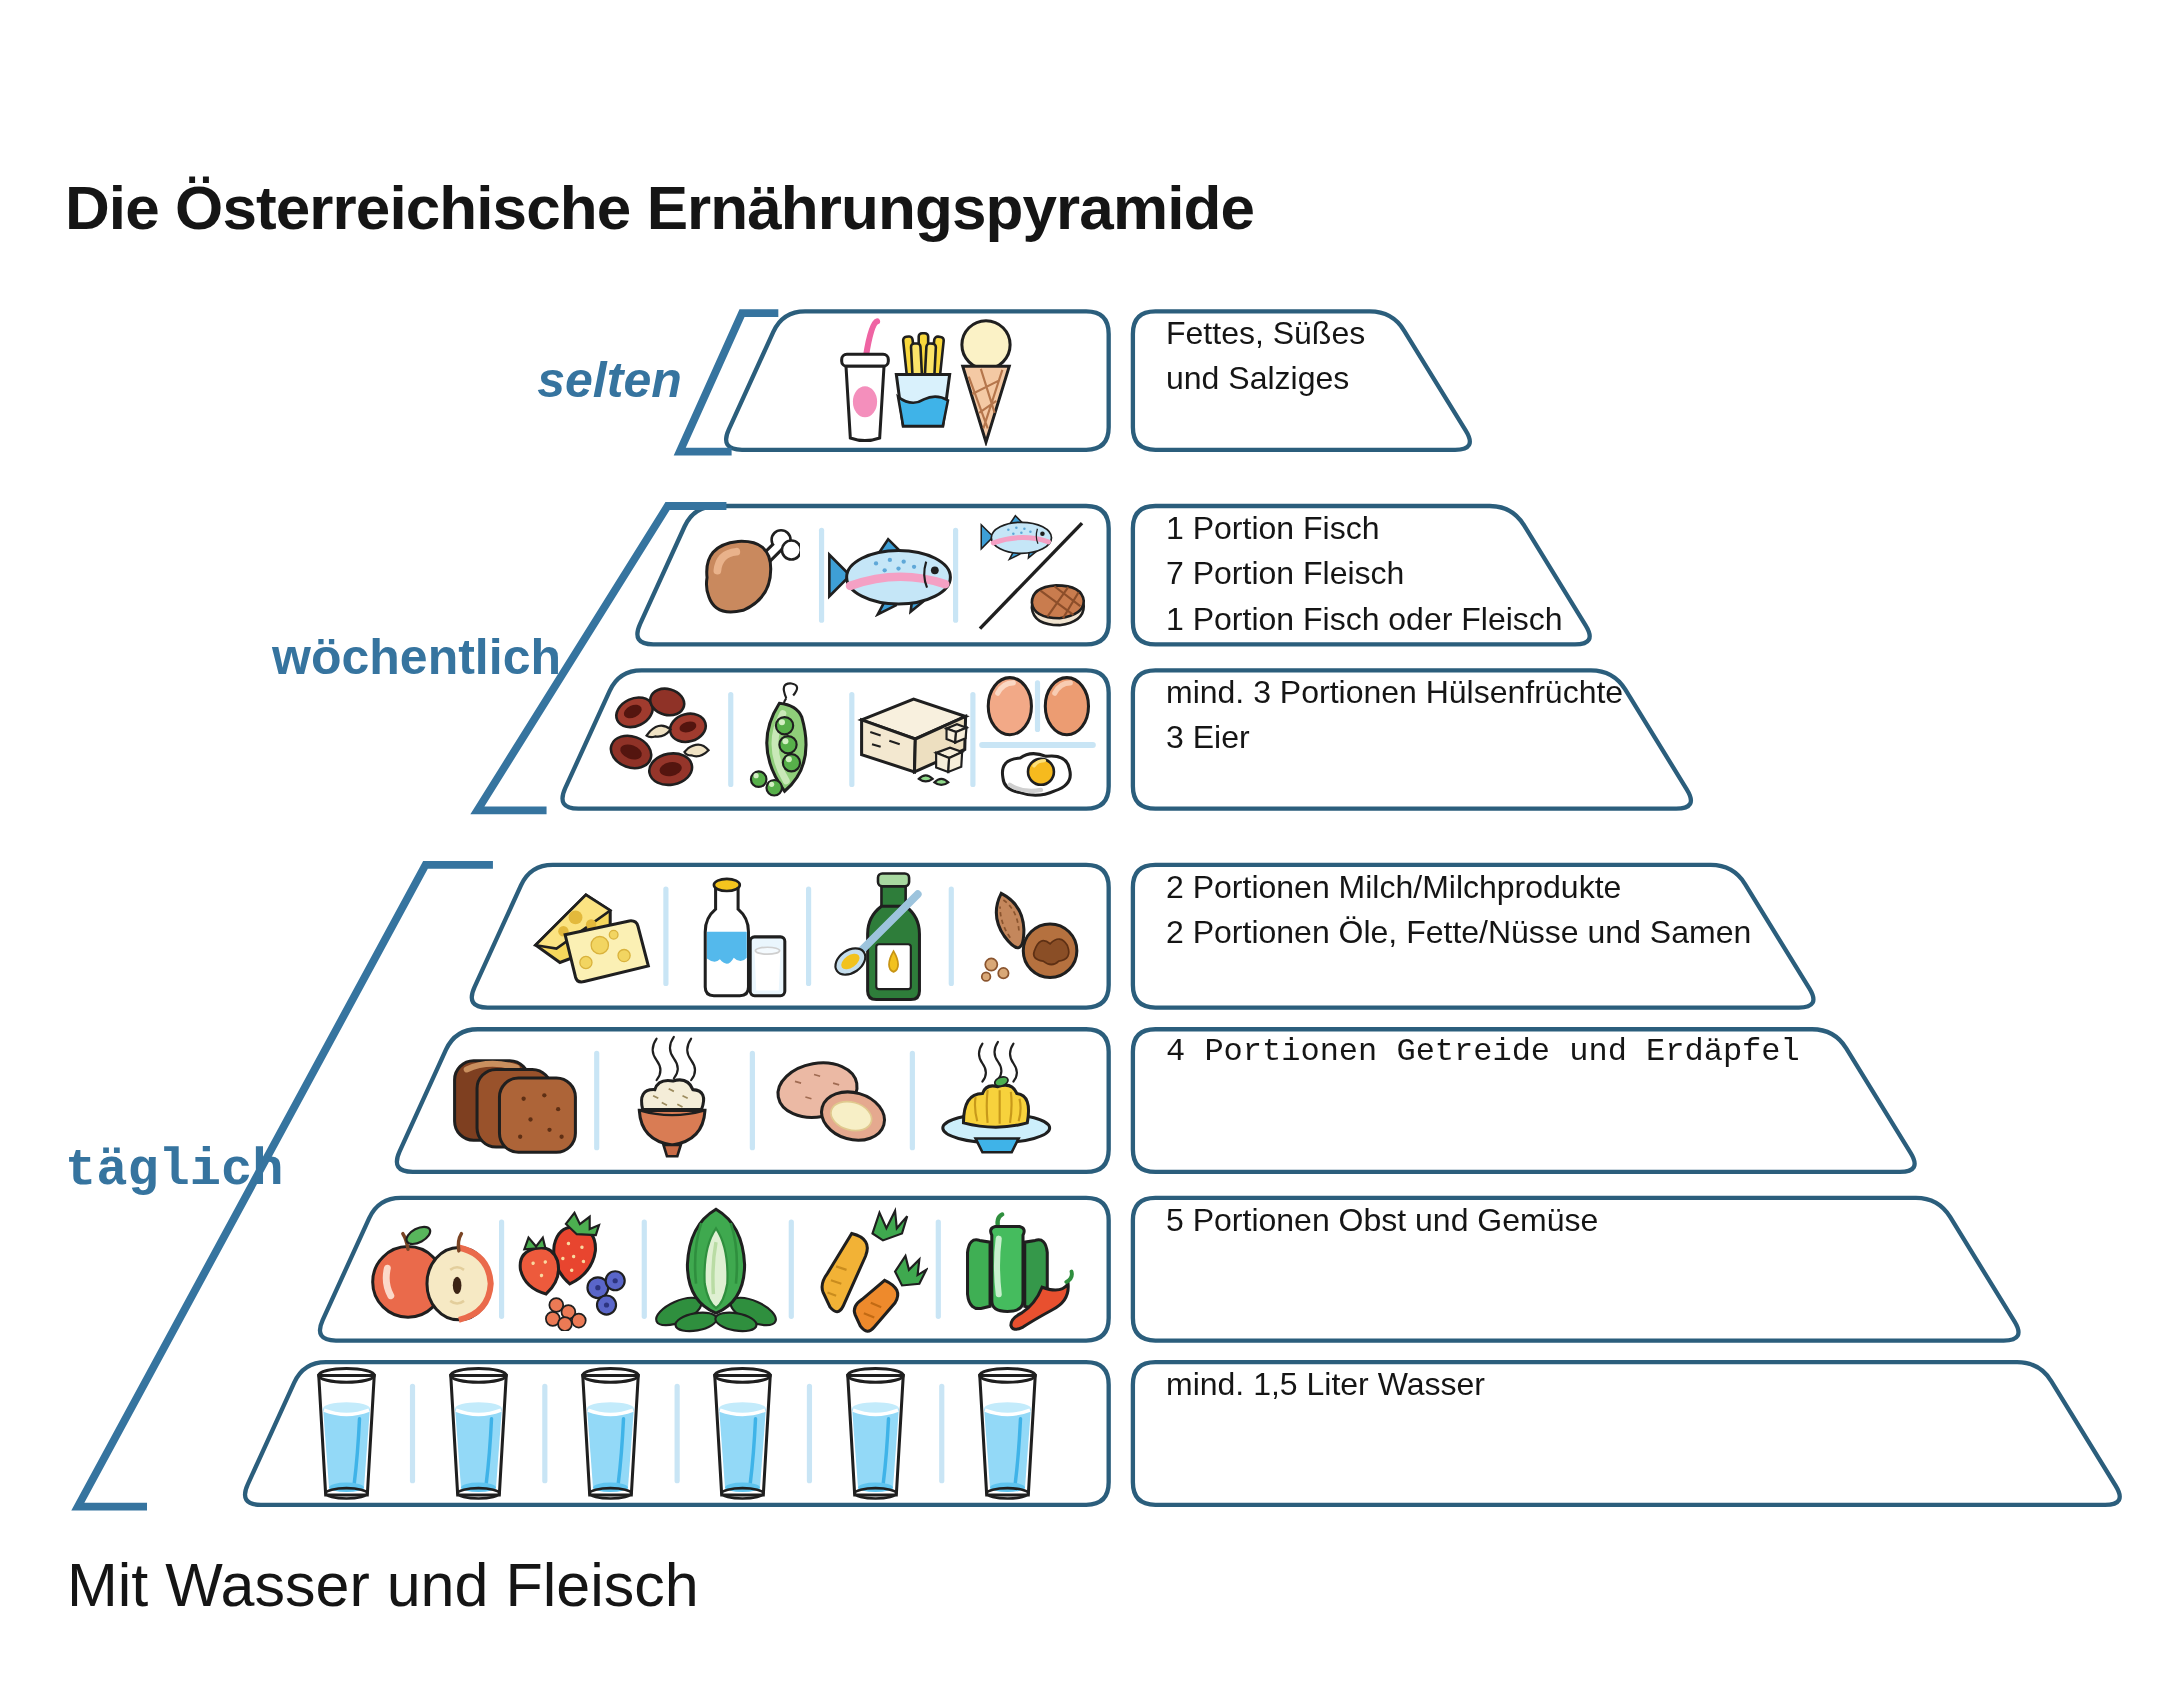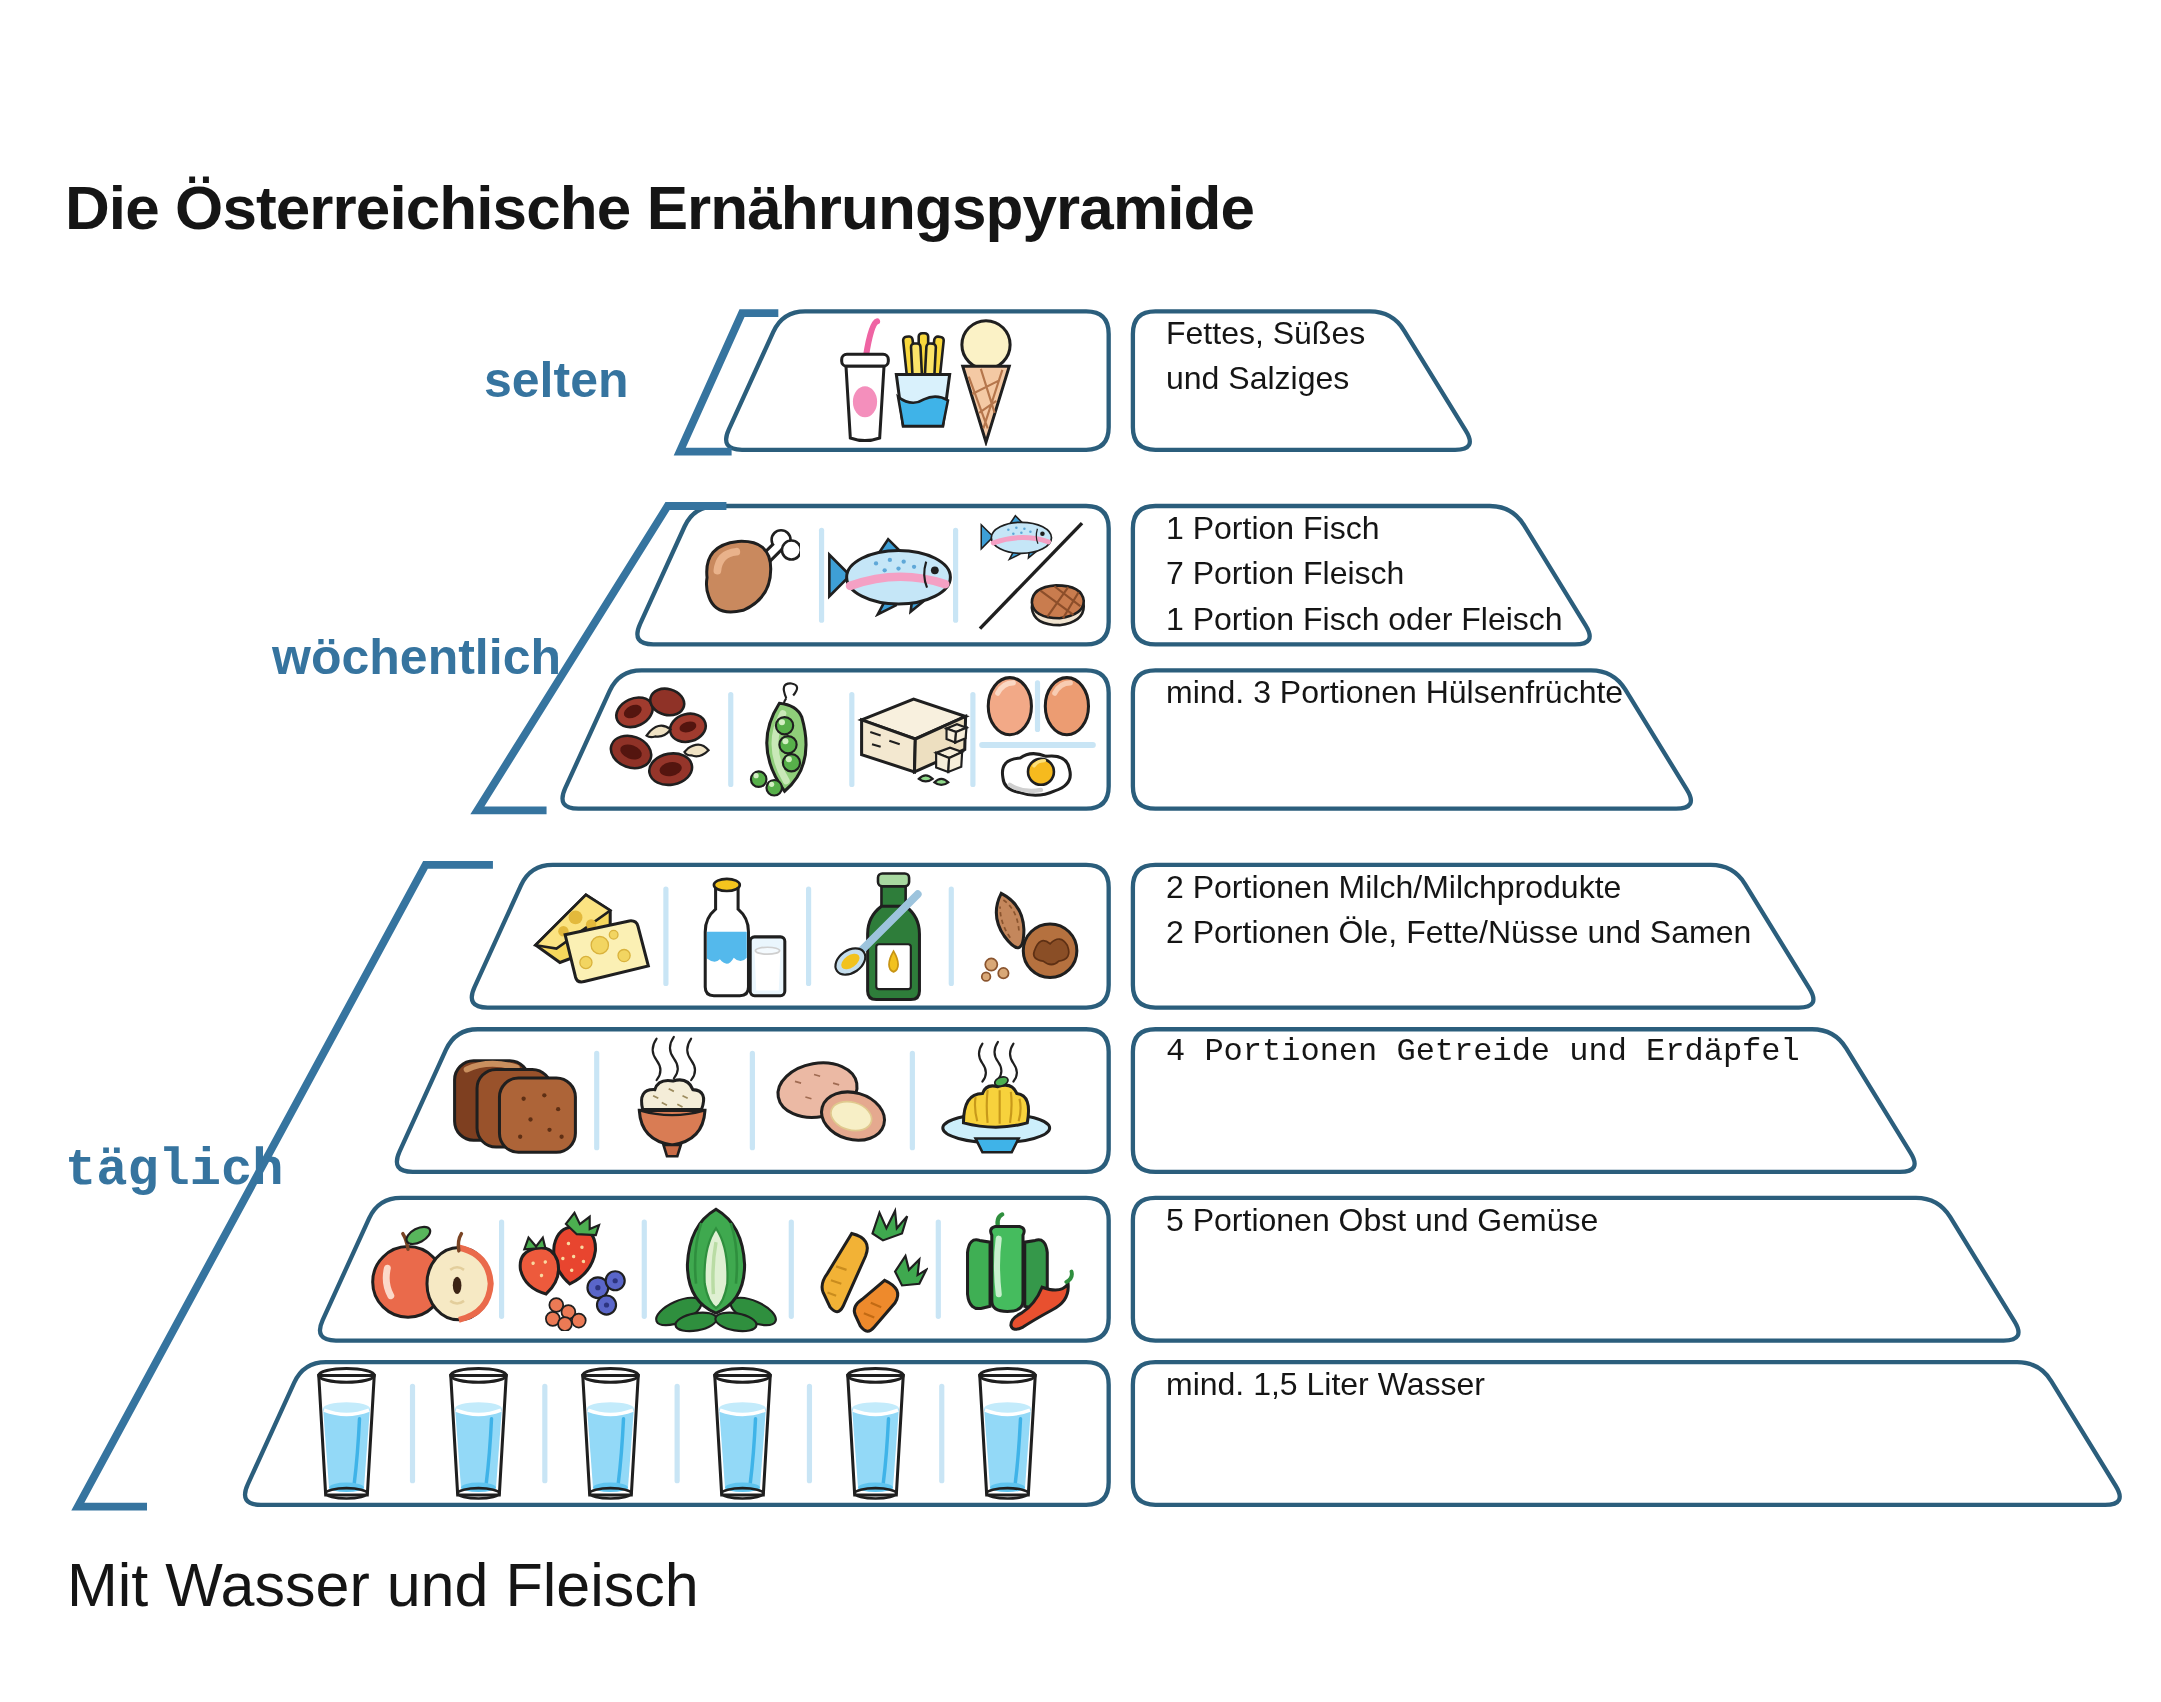--- a/index.html
+++ b/index.html
@@ -14,21 +14,21 @@
   #canvas{position:absolute;inset:0;width:2162px;height:1703px;}
   #art{position:absolute;left:0;top:0;}
   .box{fill:#ffffff;stroke:var(--border);stroke-width:5px;}
   .divider{stroke:var(--divider);stroke-width:6px;stroke-linecap:round;}
   .bracket{fill:none;stroke:var(--accent);stroke-width:9px;}
   .title{position:absolute;left:65px;top:130px;font-size:62px;font-weight:700;
          letter-spacing:-0.9px;white-space:nowrap;}
   .caption{position:absolute;left:67px;top:1550px;font-size:61px;font-weight:400;
            white-space:nowrap;}
   .freq{position:absolute;font-weight:700;color:var(--accent);white-space:nowrap;}
-  #freq-selten{left:484px;top:351px;width:251px;text-align:left;font-size:50px;}
+  #freq-selten{left:484px;top:351px;width:251px;text-align:center;font-size:50px;font-style:italic;}
   #freq-woechentlich{left:208px;top:628px;width:353px;text-align:right;font-size:50px;}
   #freq-taeglich{left:65px;top:1141px;font-size:52px;font-family:Liberation Mono, monospace;}
   .row-text{position:absolute;left:1133px;display:flex;flex-direction:column;
             padding-left:33px;font-size:32px;line-height:1.42;}
   .row-text span{white-space:nowrap;}
   .icon{position:absolute;}
 </style>
 </head>
 <body>
 
@@ -459,20 +459,21 @@
   </div>
 
   <div class="row-text" style="top:506px;height:138px;width:406px;">
     <span>1 Portion Fisch</span>
     <span>7 Portion Fleisch</span>
     <span>1 Portion Fisch oder Fleisch</span>
   </div>
 
   <div class="row-text" style="top:670px;height:138px;width:484px;">
     <span>mind. 3 Portionen Hülsenfrüchte</span>
+    <span>3 Eier</span>
   </div>
 
   <div class="row-text" style="top:865px;height:143px;width:571px;">
     <span>2 Portionen Milch/Milchprodukte</span>
     <span>2 Portionen Öle, Fette/Nüsse und Samen</span>
   </div>
 
   <div class="row-text" style="top:1029px;height:143px;width:605px;font-family:Liberation Mono, monospace;">
     <span>4 Portionen Getreide und Erdäpfel</span>
   </div>

